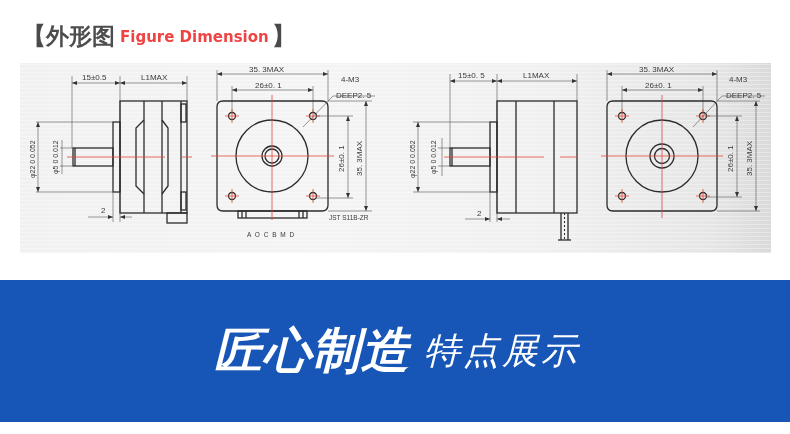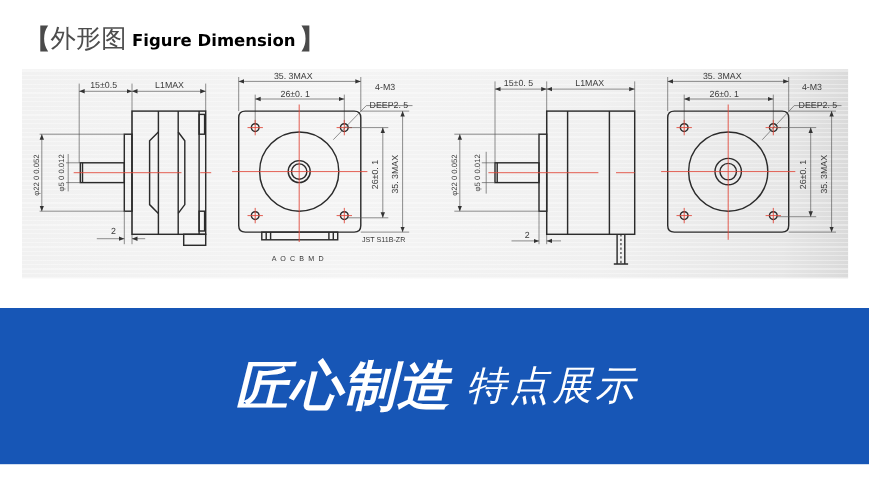--- a/index.html
+++ b/index.html
@@ -6,22 +6,22 @@
   body {
     width: 790px; height: 434px; position: relative; overflow: hidden;
     background: #ffffff;
     font-family: "DejaVu Sans", "Liberation Sans", sans-serif;
   }
   .heading {
     position: absolute; left: 22px; top: 22px; height: 28px;
     display: flex; align-items: center; color: #505050;
   }
   .heading .bracket { font-size: 24px; font-weight: bold; color: #4a4a4a; line-height: 28px; }
-  .heading .cn { font-size: 23px; font-weight: normal; letter-spacing: 0px; color: #4d4d4d; margin-right: 5px; line-height: 28px; }
-  .heading .en { font-size: 15px; font-weight: bold; color: #000000; margin-right: 3px; line-height: 28px; position: relative; top: 1px; }
+  .heading .cn { font-size: 23px; font-weight: bold; letter-spacing: 0px; color: #4d4d4d; margin-right: 5px; line-height: 28px; }
+  .heading .en { font-size: 15px; font-weight: bold; color: #ef4444; margin-right: 3px; line-height: 28px; position: relative; top: 1px; }
 
   .drawing-panel {
     position: absolute; left: 20px; top: 63px; width: 751px; height: 190px;
     background: linear-gradient(90deg, #f1f1f1 0%, #f4f4f4 40%, #f0f0f0 70%, #e6e6e6 92%, #dadada 100%);
   }
   .drawing-panel::before {
     content: ""; position: absolute; inset: 0;
     background: repeating-linear-gradient(0deg, rgba(255,255,255,0.35) 0px, rgba(255,255,255,0.35) 1px, rgba(0,0,0,0) 1px, rgba(0,0,0,0) 4px);
   }
   svg.drawing { position: absolute; left: 0; top: 0; }

